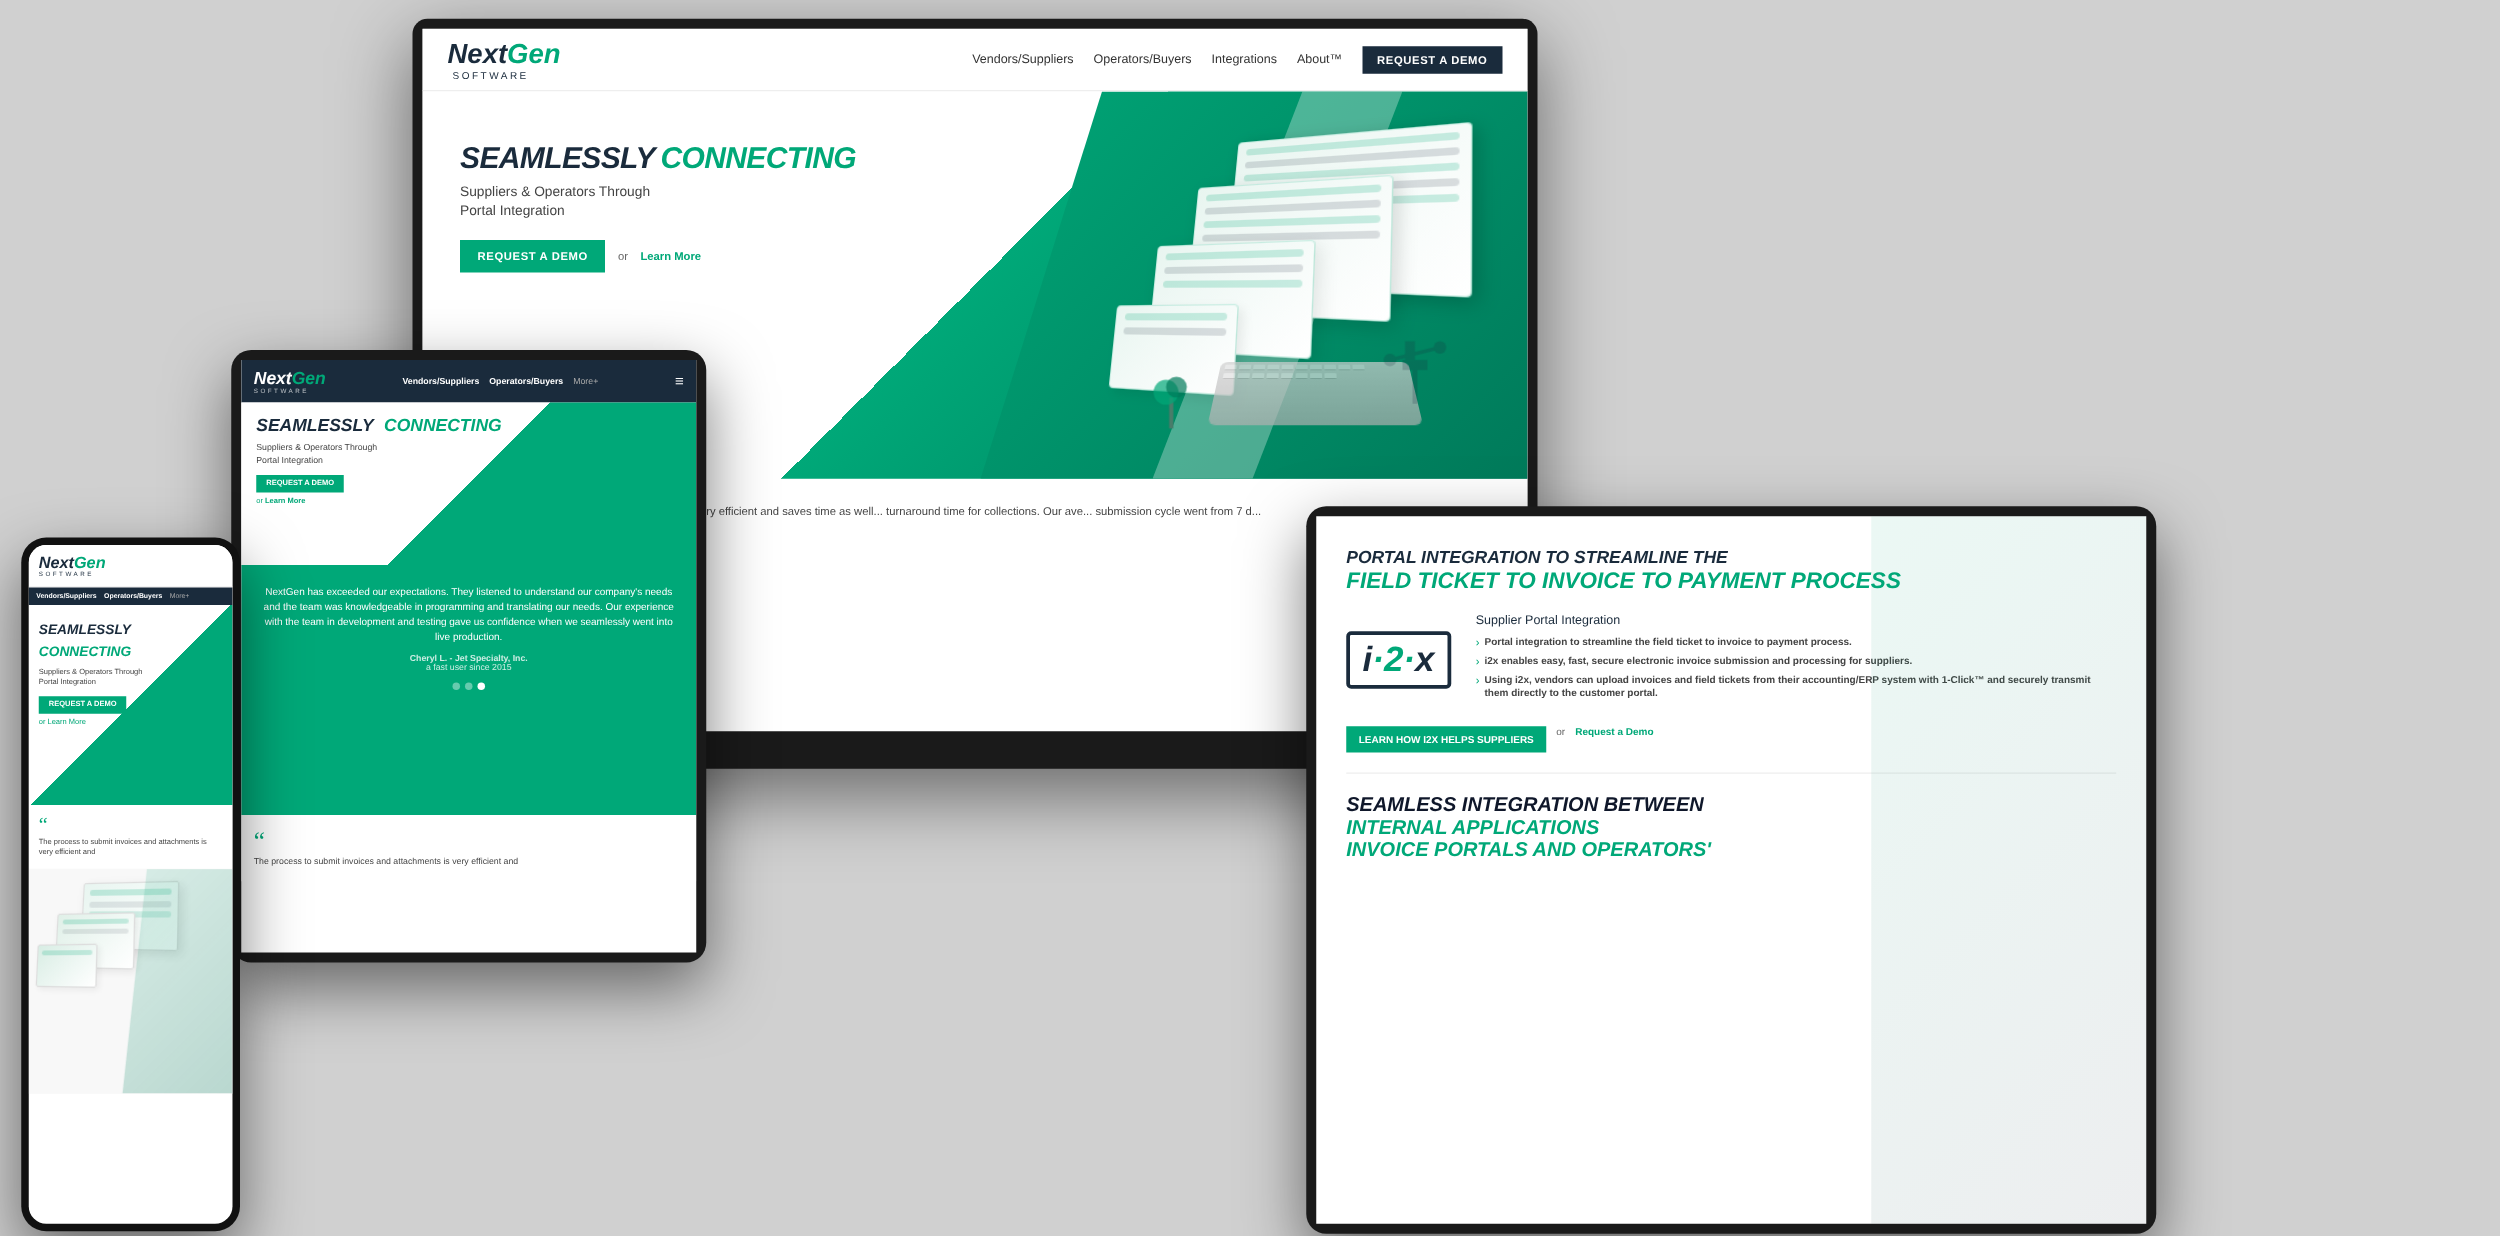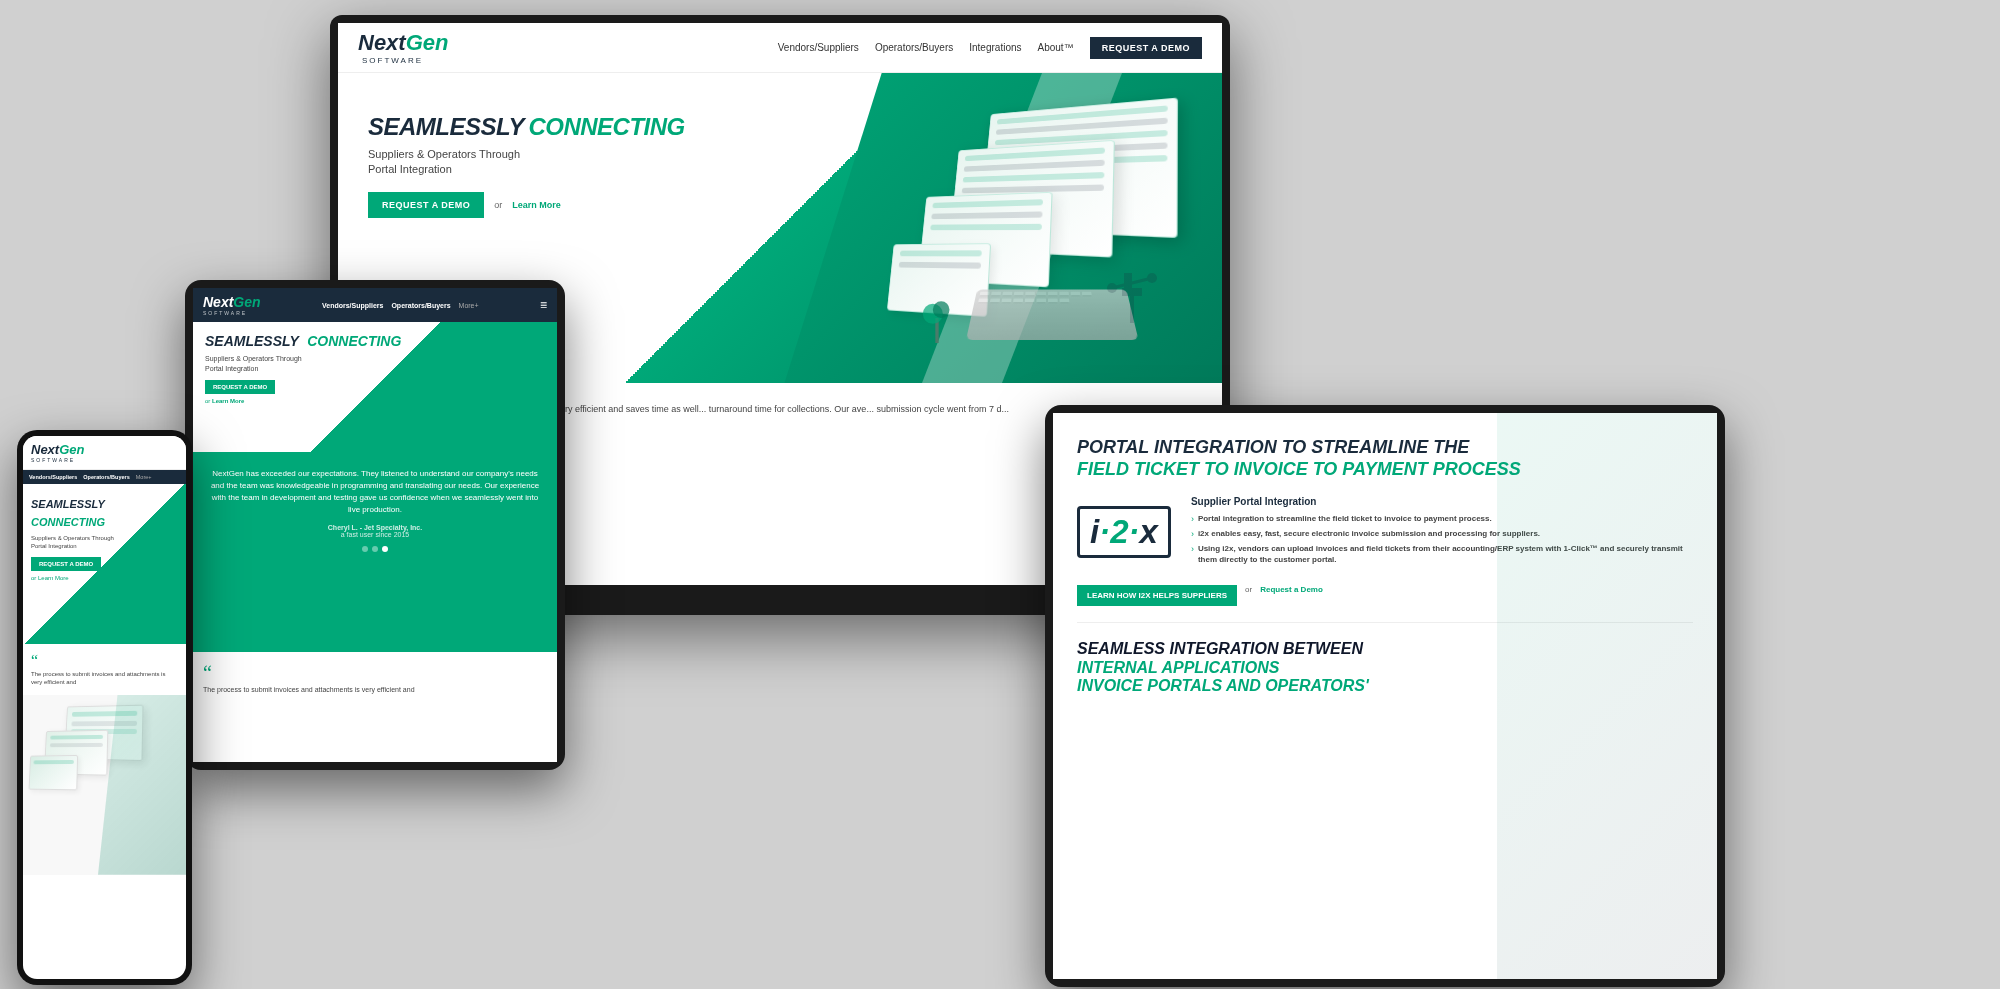--- a/index.html
+++ b/index.html
@@ -393,21 +393,21 @@
       left: 8px;
       right: 8px;
       bottom: 8px;
       background: #fff;
       overflow: hidden;
     }
     .right-tablet-content {
       padding: 24px;
     }
     .right-section-title {
-      font-size: 18px;
+      font-size: 14px;
       font-weight: 900;
       font-style: italic;
       color: #1a2b3c;
       line-height: 1.2;
       text-transform: uppercase;
     }
     .right-section-title-green {
       font-size: 18px;
       font-weight: 900;
       font-style: italic;
@@ -415,34 +415,34 @@
       text-transform: uppercase;
     }
 
     .i2x-logo-area {
       display: flex;
       align-items: center;
       gap: 20px;
       margin: 16px 0;
     }
     .i2x-logo {
-      font-size: 33px;
+      font-size: 28px;
       font-weight: 900;
       color: #1a2b3c;
       border: 3px solid #1a2b3c;
       padding: 4px 10px;
       border-radius: 4px;
       font-style: italic;
     }
     .i2x-logo span {
       color: #00a878;
     }
     .i2x-desc-title {
       font-size: 10px;
-      font-weight: 700;
+      font-weight: 400;
       color: #1a2b3c;
       margin-bottom: 6px;
     }
     .i2x-bullet {
       display: flex;
       align-items: flex-start;
       gap: 4px;
       margin-bottom: 4px;
     }
     .i2x-bullet-arrow {

